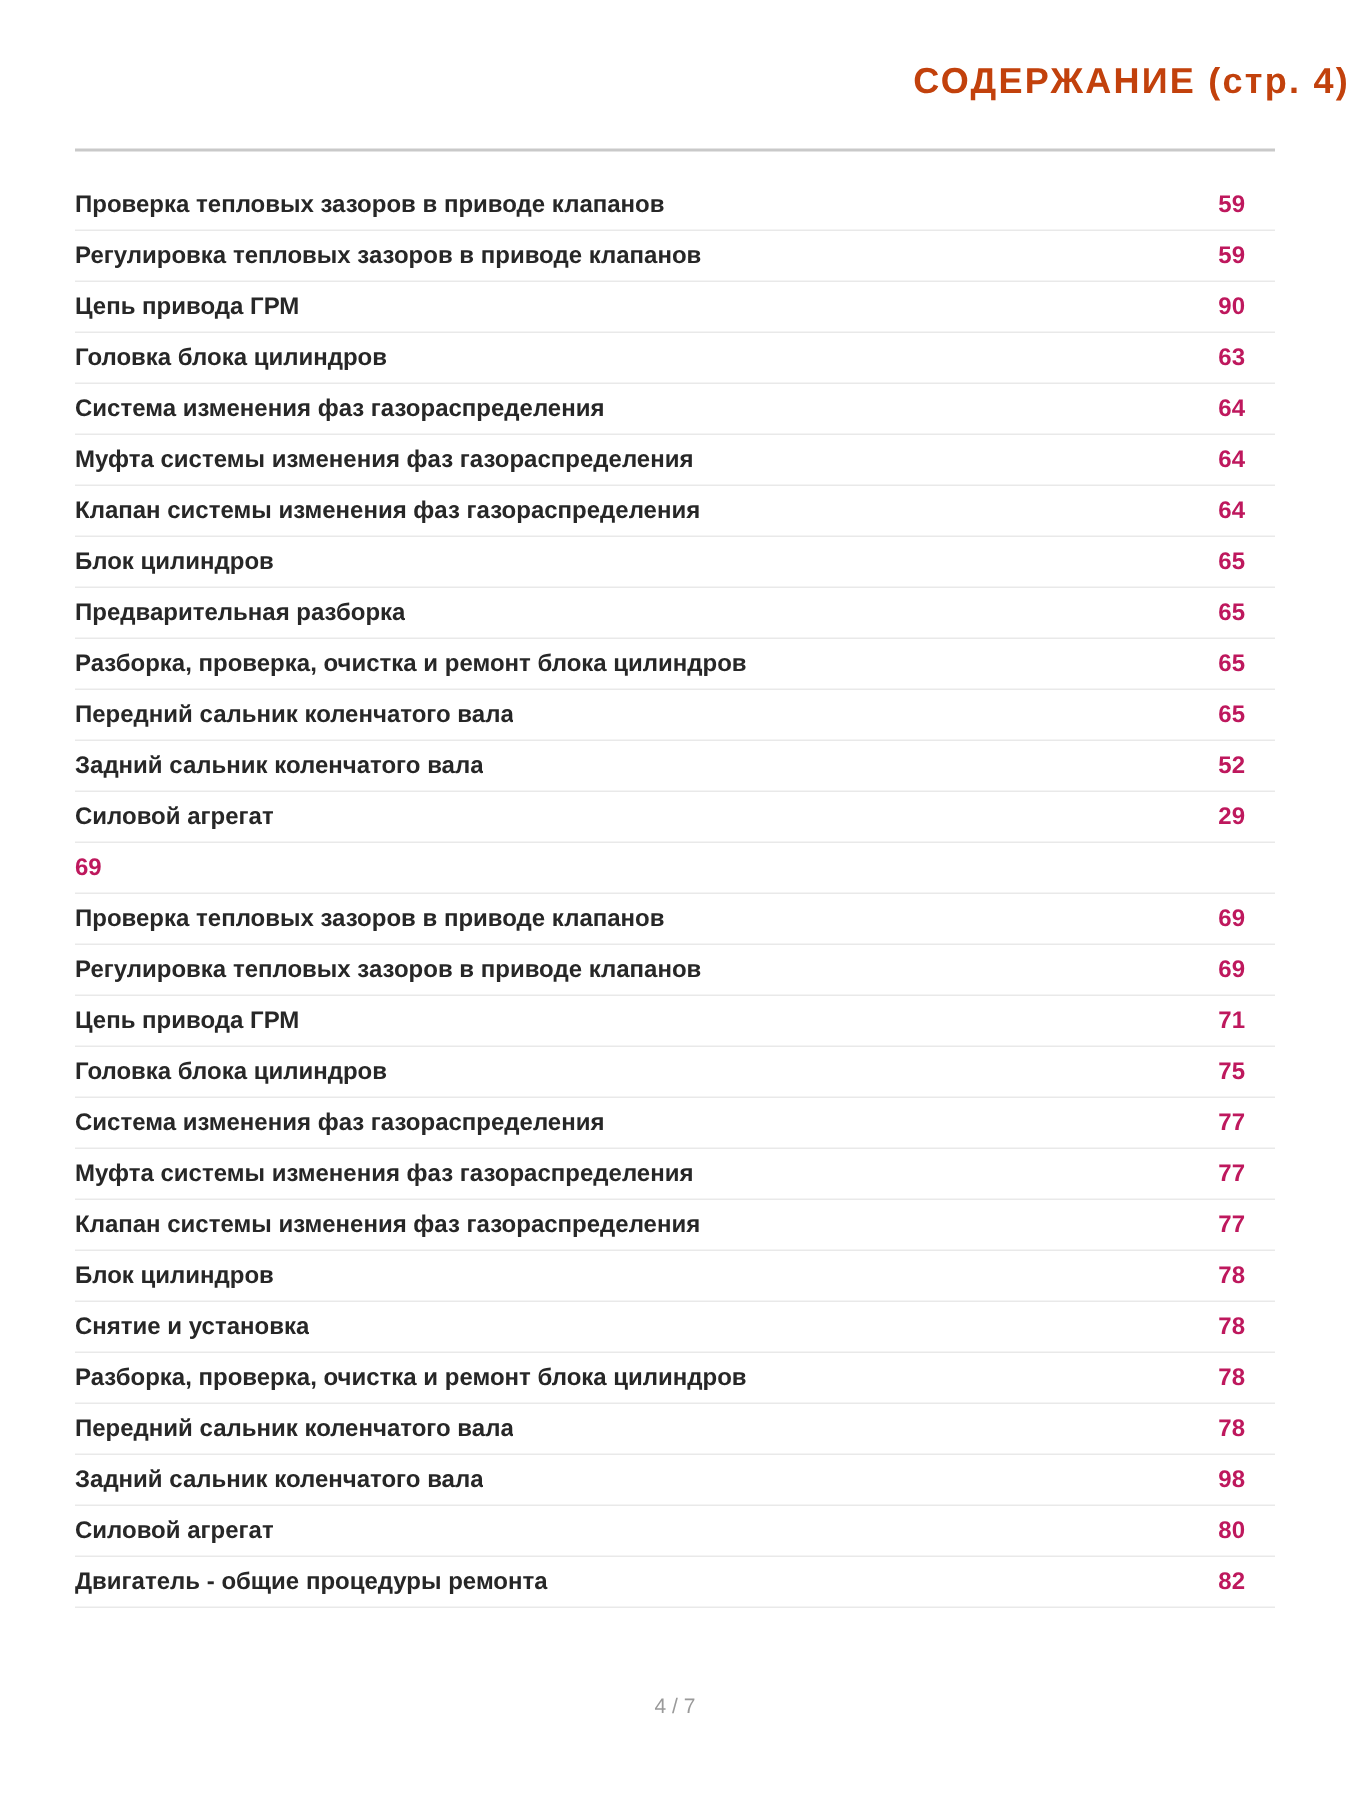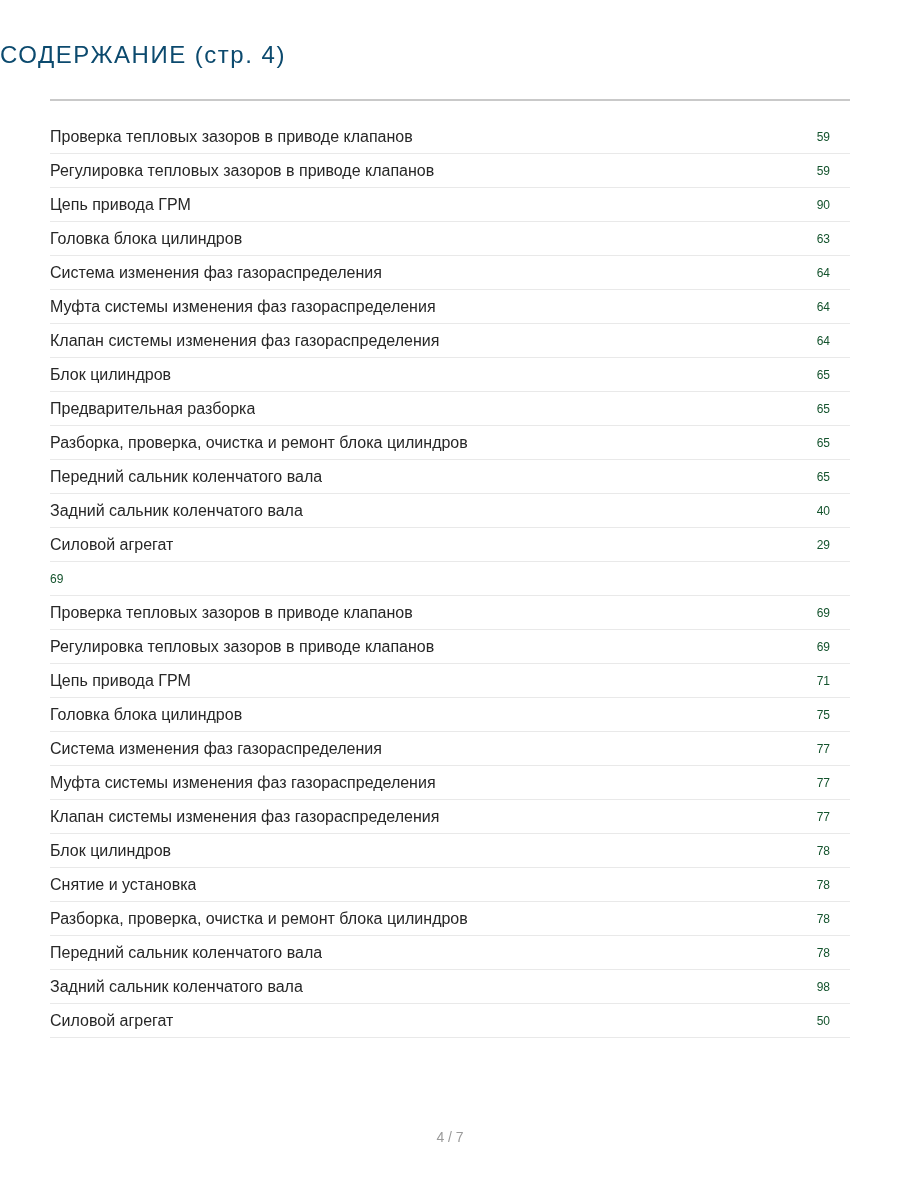--- a/index.html
+++ b/index.html
@@ -6,51 +6,52 @@
   html, body {
     width: 900px;
     height: 1200px;
     background: #ffffff;
     font-family: "Liberation Sans", "DejaVu Sans", sans-serif;
     position: relative;
     overflow: hidden;
   }
   .page-title {
     margin-top: 41px;
-    text-align: left;
+    text-align: right;
     font-size: 24px;
     line-height: 28px;
-    font-weight: normal;
+    font-weight: bold;
     letter-spacing: 1.5px;
-    color: #0c4a6e;
+    color: #c2410c;
   }
   .title-divider {
     margin: 30px 50px 0 50px;
     height: 0;
     border-top: 2px solid #c9c9c9;
   }
   .toc {
     margin: 19px 50px 0 50px;
   }
   .toc-row {
     height: 34px;
     display: flex;
     justify-content: space-between;
     align-items: center;
     border-bottom: 1px solid #e9e9e9;
+    font-weight: bold;
   }
   .toc-title {
     font-size: 16px;
     color: #272727;
     white-space: nowrap;
     overflow: hidden;
   }
   .toc-page {
-    font-size: 12px;
-    color: #14532d;
+    font-size: 16px;
+    color: #be185d;
     padding-right: 20px;
     flex-shrink: 0;
   }
   .footer {
     position: absolute;
     left: 0;
     top: 1129px;
     width: 100%;
     text-align: center;
     font-size: 14px;
@@ -115,21 +116,21 @@
     <span class="toc-page">65</span>
   </div>
 
   <div class="toc-row">
     <span class="toc-title">Передний сальник коленчатого вала</span>
     <span class="toc-page">65</span>
   </div>
 
   <div class="toc-row">
     <span class="toc-title">Задний сальник коленчатого вала</span>
-    <span class="toc-page">40</span>
+    <span class="toc-page">52</span>
   </div>
 
   <div class="toc-row">
     <span class="toc-title">Силовой агрегат</span>
     <span class="toc-page">29</span>
   </div>
 
   <div class="toc-row">
     <span class="toc-page">69</span>
   </div>
@@ -189,18 +190,22 @@
     <span class="toc-page">78</span>
   </div>
 
   <div class="toc-row">
     <span class="toc-title">Задний сальник коленчатого вала</span>
     <span class="toc-page">98</span>
   </div>
 
   <div class="toc-row">
     <span class="toc-title">Силовой агрегат</span>
-    <span class="toc-page">50</span>
-  </div>
-
+    <span class="toc-page">80</span>
+  </div>
+
+  <div class="toc-row">
+    <span class="toc-title">Двигатель - общие процедуры ремонта</span>
+    <span class="toc-page">82</span>
+  </div>
 </div>
 
 <div class="footer">4 / 7</div>
 
 </body></html>

